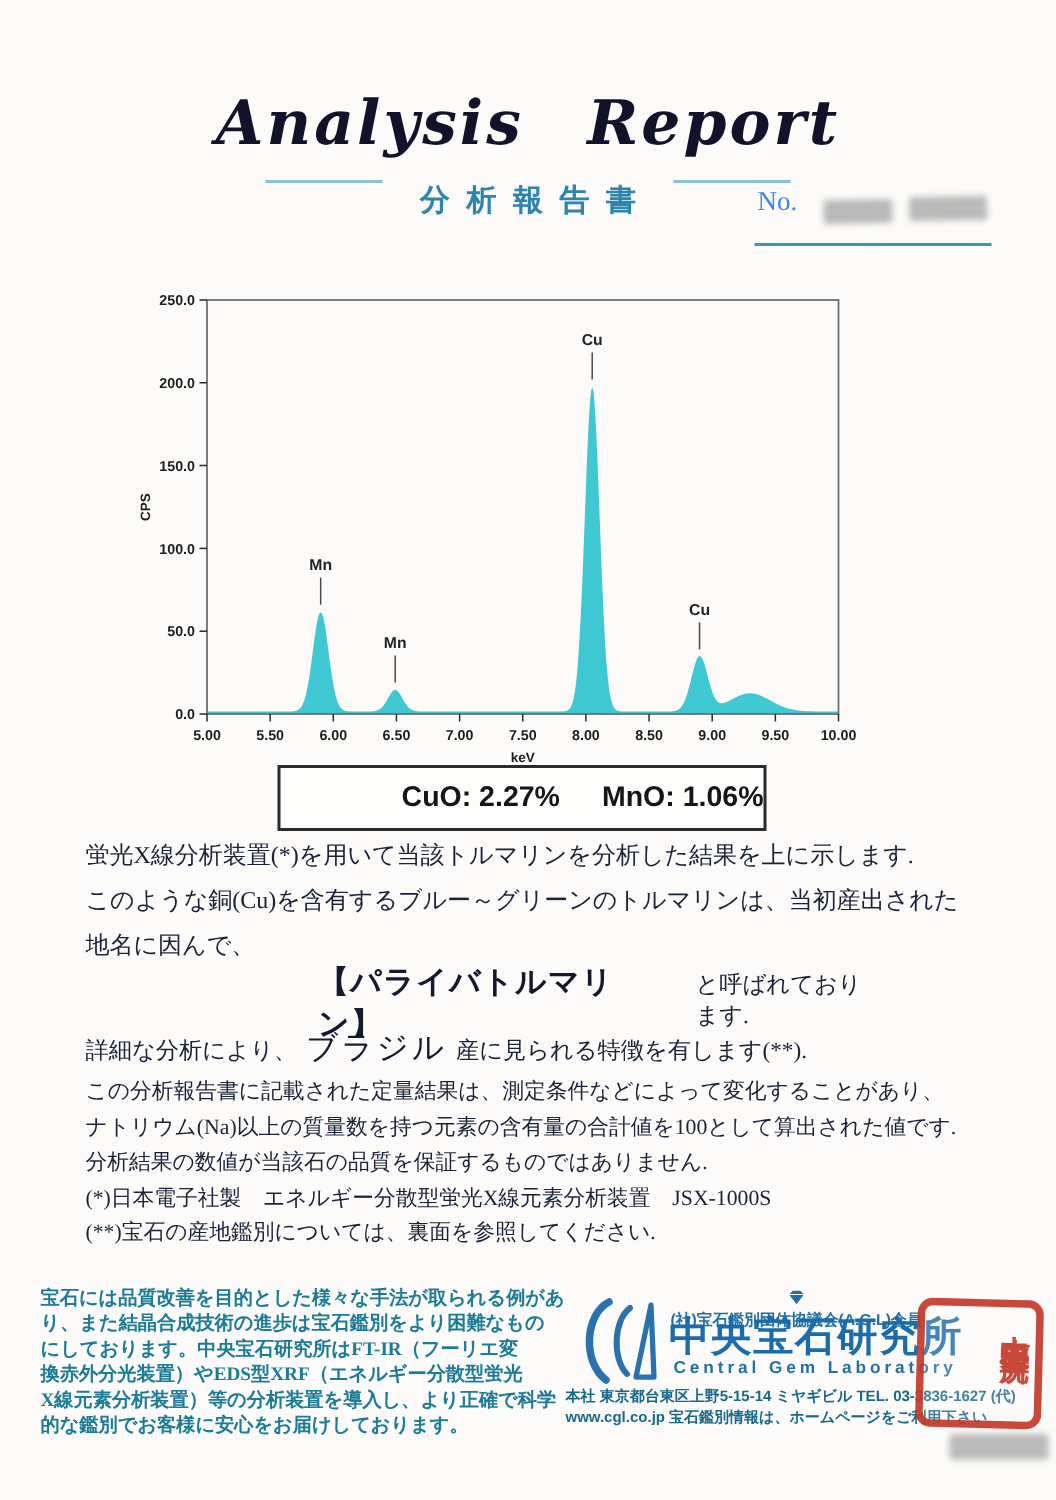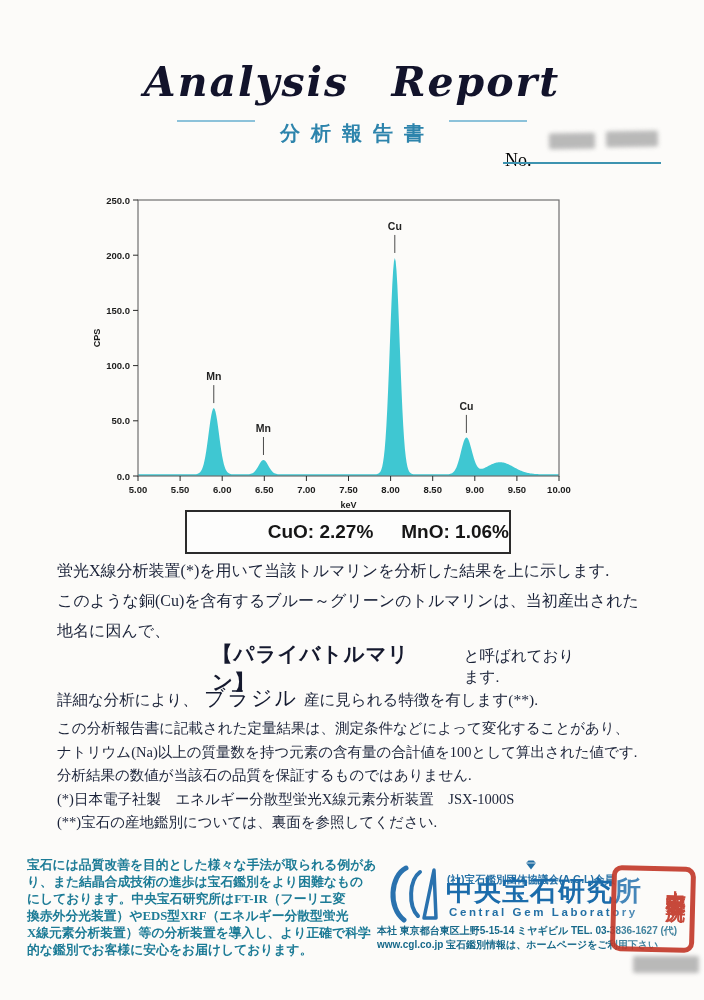--- a/index.html
+++ b/index.html
@@ -6,21 +6,21 @@
   body{background:#e8e8e6;font-family:"Liberation Serif","DejaVu Serif",serif;}
   .page{position:relative;width:704px;height:1000px;margin:0 auto;background:#fcfbf9;overflow:hidden;
         box-shadow:0 0 6px rgba(0,0,0,.25);}
   
   .title{position:absolute;top:58px;left:0;width:100%;text-align:center;
          font-family:"DejaVu Serif","Liberation Serif",serif;font-style:italic;font-weight:700;
          font-size:41px;letter-spacing:2px;word-spacing:26px;color:#12132b;}
   .subtitle-row{position:absolute;top:120px;left:0;width:100%;display:flex;align-items:flex-start;justify-content:center;gap:14px;}
   .subtitle-line{width:78px;height:2px;background:#8cc2da;}
   .subtitle{font-size:20px;font-weight:700;letter-spacing:11px;color:#2d84ac;text-indent:11px;}
-  .no-row{position:absolute;top:150px;left:505px;font-size:18px;color:#000000;}
+  .no-row{position:absolute;top:124px;left:505px;font-size:18px;color:#3b82f6;}
   .no-underline{position:absolute;top:162px;left:503px;width:158px;height:2px;background:#3d93b0;}
   .redact{position:absolute;background:#a9a9a9;filter:blur(2px);opacity:.8;border-radius:2px;}
   .redact.no1{left:549px;top:133px;width:46px;height:16px;transform:rotate(-1deg);}
   .redact.no2{left:606px;top:131px;width:52px;height:16px;transform:rotate(-1deg);}
   .redact.stamp-note{left:633px;top:956px;width:66px;height:17px;}
   
   .chart-wrap{position:absolute;left:86px;top:195px;width:492px;height:315px;}
   svg text.tick{font-family:"Liberation Sans","DejaVu Sans",sans-serif;font-size:9.5px;fill:#1c1c1c;font-weight:700;}
   svg text.axis-label{font-family:"Liberation Sans","DejaVu Sans",sans-serif;font-size:9px;fill:#1c1c1c;font-weight:700;}
   svg text.peak-label{font-family:"Liberation Sans","DejaVu Sans",sans-serif;font-size:10.5px;fill:#232323;font-weight:700;}

